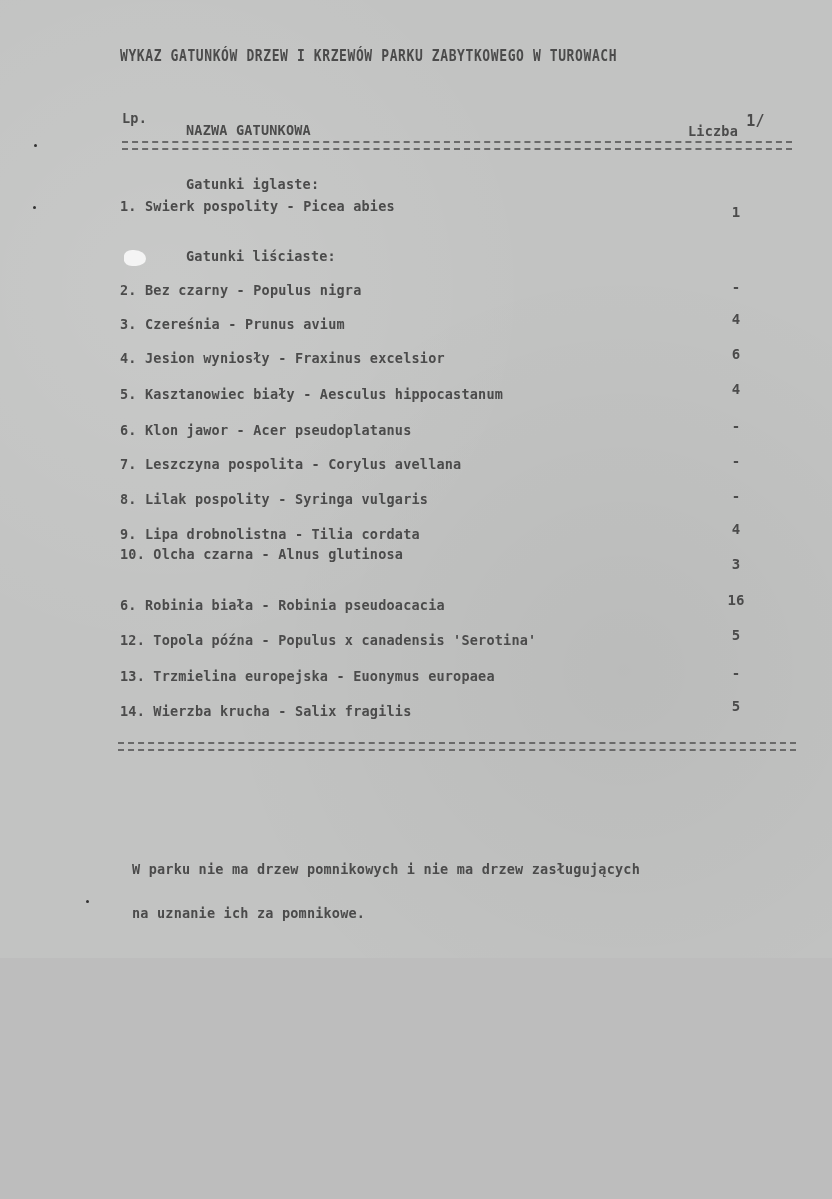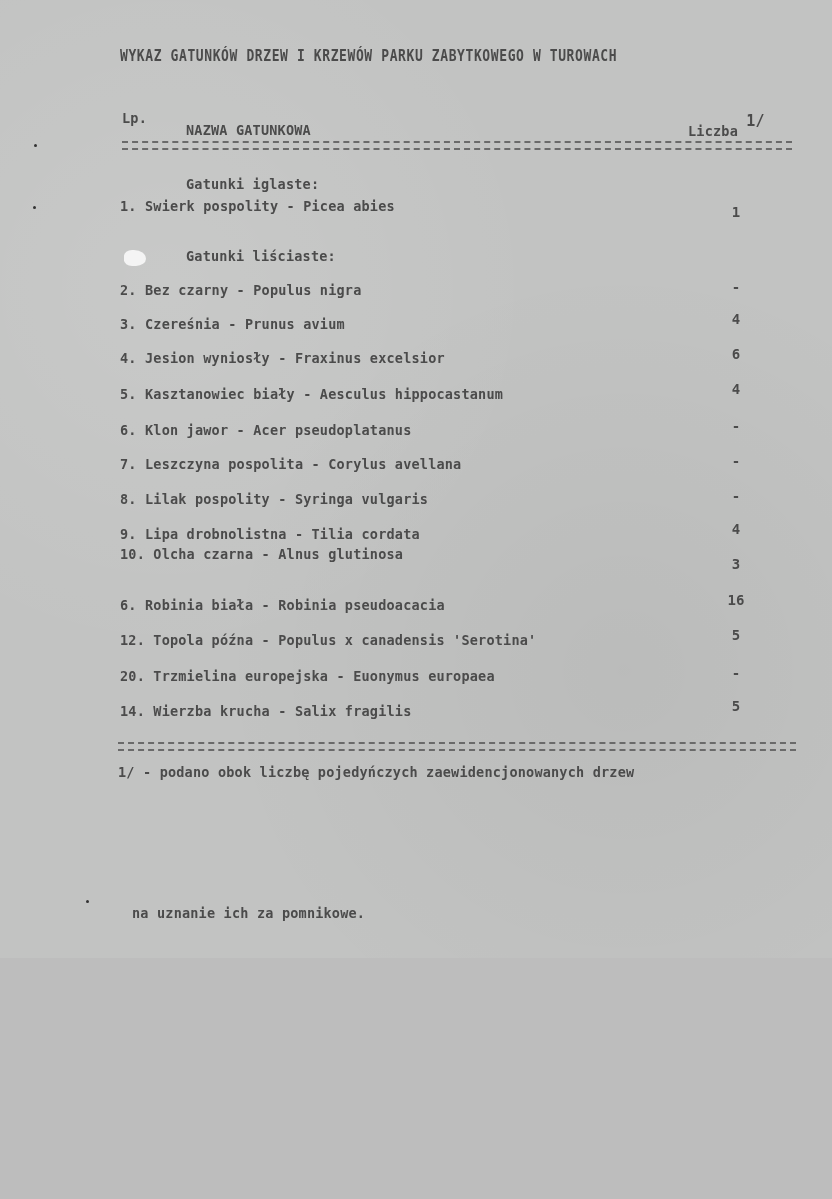--- a/index.html
+++ b/index.html
@@ -102,30 +102,30 @@
   </div>
   <div>
     <div class="txt item" style="top:597px"><span>6.</span> <span>Robinia biała - Robinia pseudoacacia</span></div>
     <div class="count" style="top:592px">16</div>
   </div>
   <div>
     <div class="txt item" style="top:632px"><span>12.</span> <span>Topola późna - Populus x canadensis 'Serotina'</span></div>
     <div class="count" style="top:627px">5</div>
   </div>
   <div>
-    <div class="txt item" style="top:668px"><span>20.</span> <span>Trzmielina europejska - Euonymus europaea</span></div>
+    <div class="txt item" style="top:668px"><span>13.</span> <span>Trzmielina europejska - Euonymus europaea</span></div>
     <div class="count" style="top:665px">-</div>
   </div>
   <div>
     <div class="txt item" style="top:703px"><span>14.</span> <span>Wierzba krucha - Salix fragilis</span></div>
     <div class="count" style="top:698px">5</div>
   </div>
 
   <div class="rule bottom"></div>
 
-  <div class="txt footnote">1/ - podano obok liczbę pojedyńczych zaewidencjonowanych drzew</div>
 
+  <div class="txt note1">W parku nie ma drzew pomnikowych i nie ma drzew zasługujących</div>
   <div class="txt note2">na uznanie ich za pomnikowe.</div>
 
   <div class="speck" style="left:34px;top:144px"></div>
   <div class="speck" style="left:33px;top:206px"></div>
   <div class="speck" style="left:86px;top:900px"></div>
 </div>
 
 </body></html>

